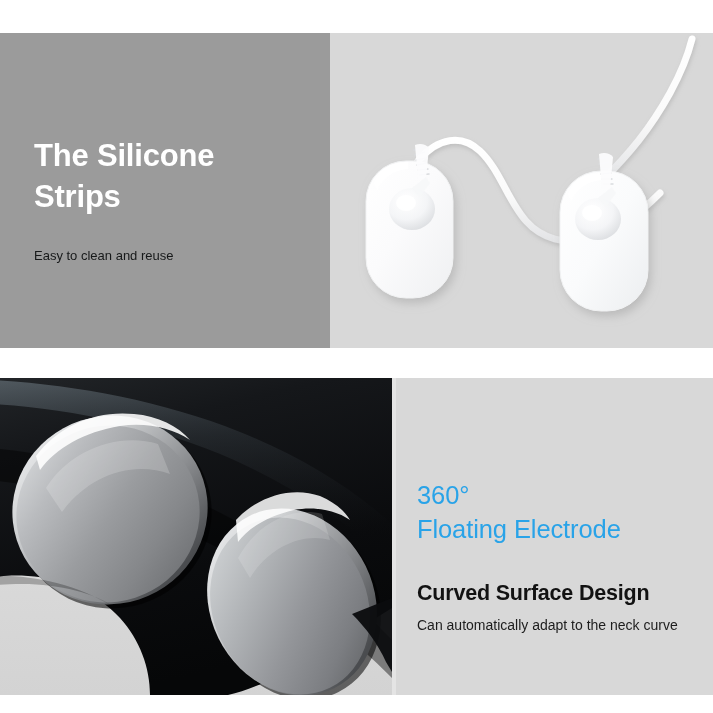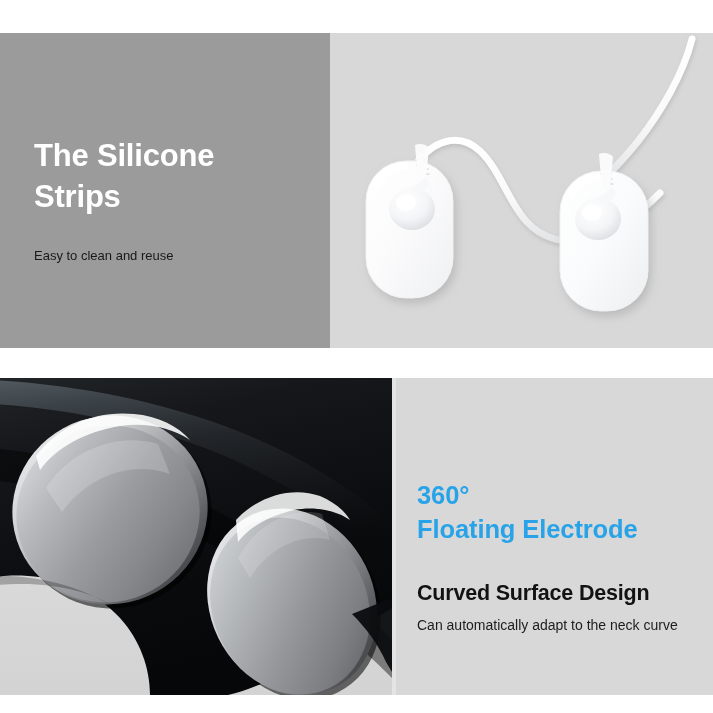--- a/index.html
+++ b/index.html
@@ -141,21 +141,21 @@
     height: 317px;
     background: #e4e4e4;
   }
   #feature-headline {
     position: absolute;
     left: 25px;
     top: 101px;
     width: 290px;
     color: #29a3e8;
     font-size: 25.5px;
-    font-weight: bold;
+    font-weight: normal;
     line-height: 1.33;
     white-space: pre-line;
     letter-spacing: -0.1px;
   }
   #feature-subtitle {
     position: absolute;
     left: 25px;
     top: 203px;
     width: 300px;
     color: #121212;

